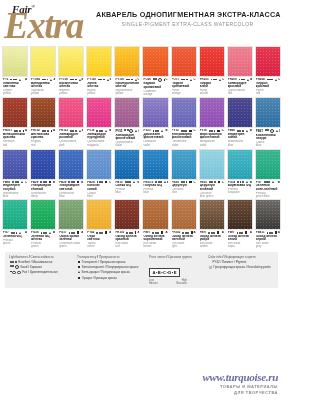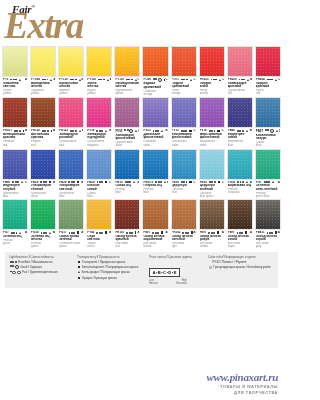--- a/index.html
+++ b/index.html
@@ -139,20 +139,24 @@
     letter-spacing:.5px;line-height:5px;margin-top:1px;
   }
 </style>
 </head>
 <body>
 
 <div class="header">
   <div class="brand">
     <div class="brand-pinax"><span>Fair</span><sup>®</sup></div>
     <div class="brand-extra">Extra</div>
+  </div>
+  <div class="header-titles">
+    <div class="title-ru">АКВАРЕЛЬ ОДНОПИГМЕНТНАЯ ЭКСТРА-КЛАССА</div>
+    <div class="title-en">SINGLE-PIGMENT EXTRA-CLASS WATERCOLOR</div>
   </div>
 </div>
 
 <div class="grid" id="grid">
     <div class="row">
       <div class="cell">
         <div class="swatch" style="background:linear-gradient(180deg,#eef0ac 0%,#d8dd86 100%)">
           <span class="grain"></span>
         </div>
         <div class="meta">
@@ -1000,16 +1004,16 @@
         </div>
         <div class="lg-item">
           <span class="sq" style="background:#bdbdbd;width:3px;height:3px"></span>
           <span>Гранулирующая краска / Granulating paints</span>
         </div>
       </div>
   </div>
 </div>
 
 <div class="footer">
-  <div class="site">www.pinaxart.ru</div>
+  <div class="site">www.turquoise.ru</div>
   <div class="site-sub">ТОВАРЫ И МАТЕРИАЛЫ</div>
   <div class="site-sub">ДЛЯ ТВОРЧЕСТВА</div>
 </div>
 
 </body></html>

